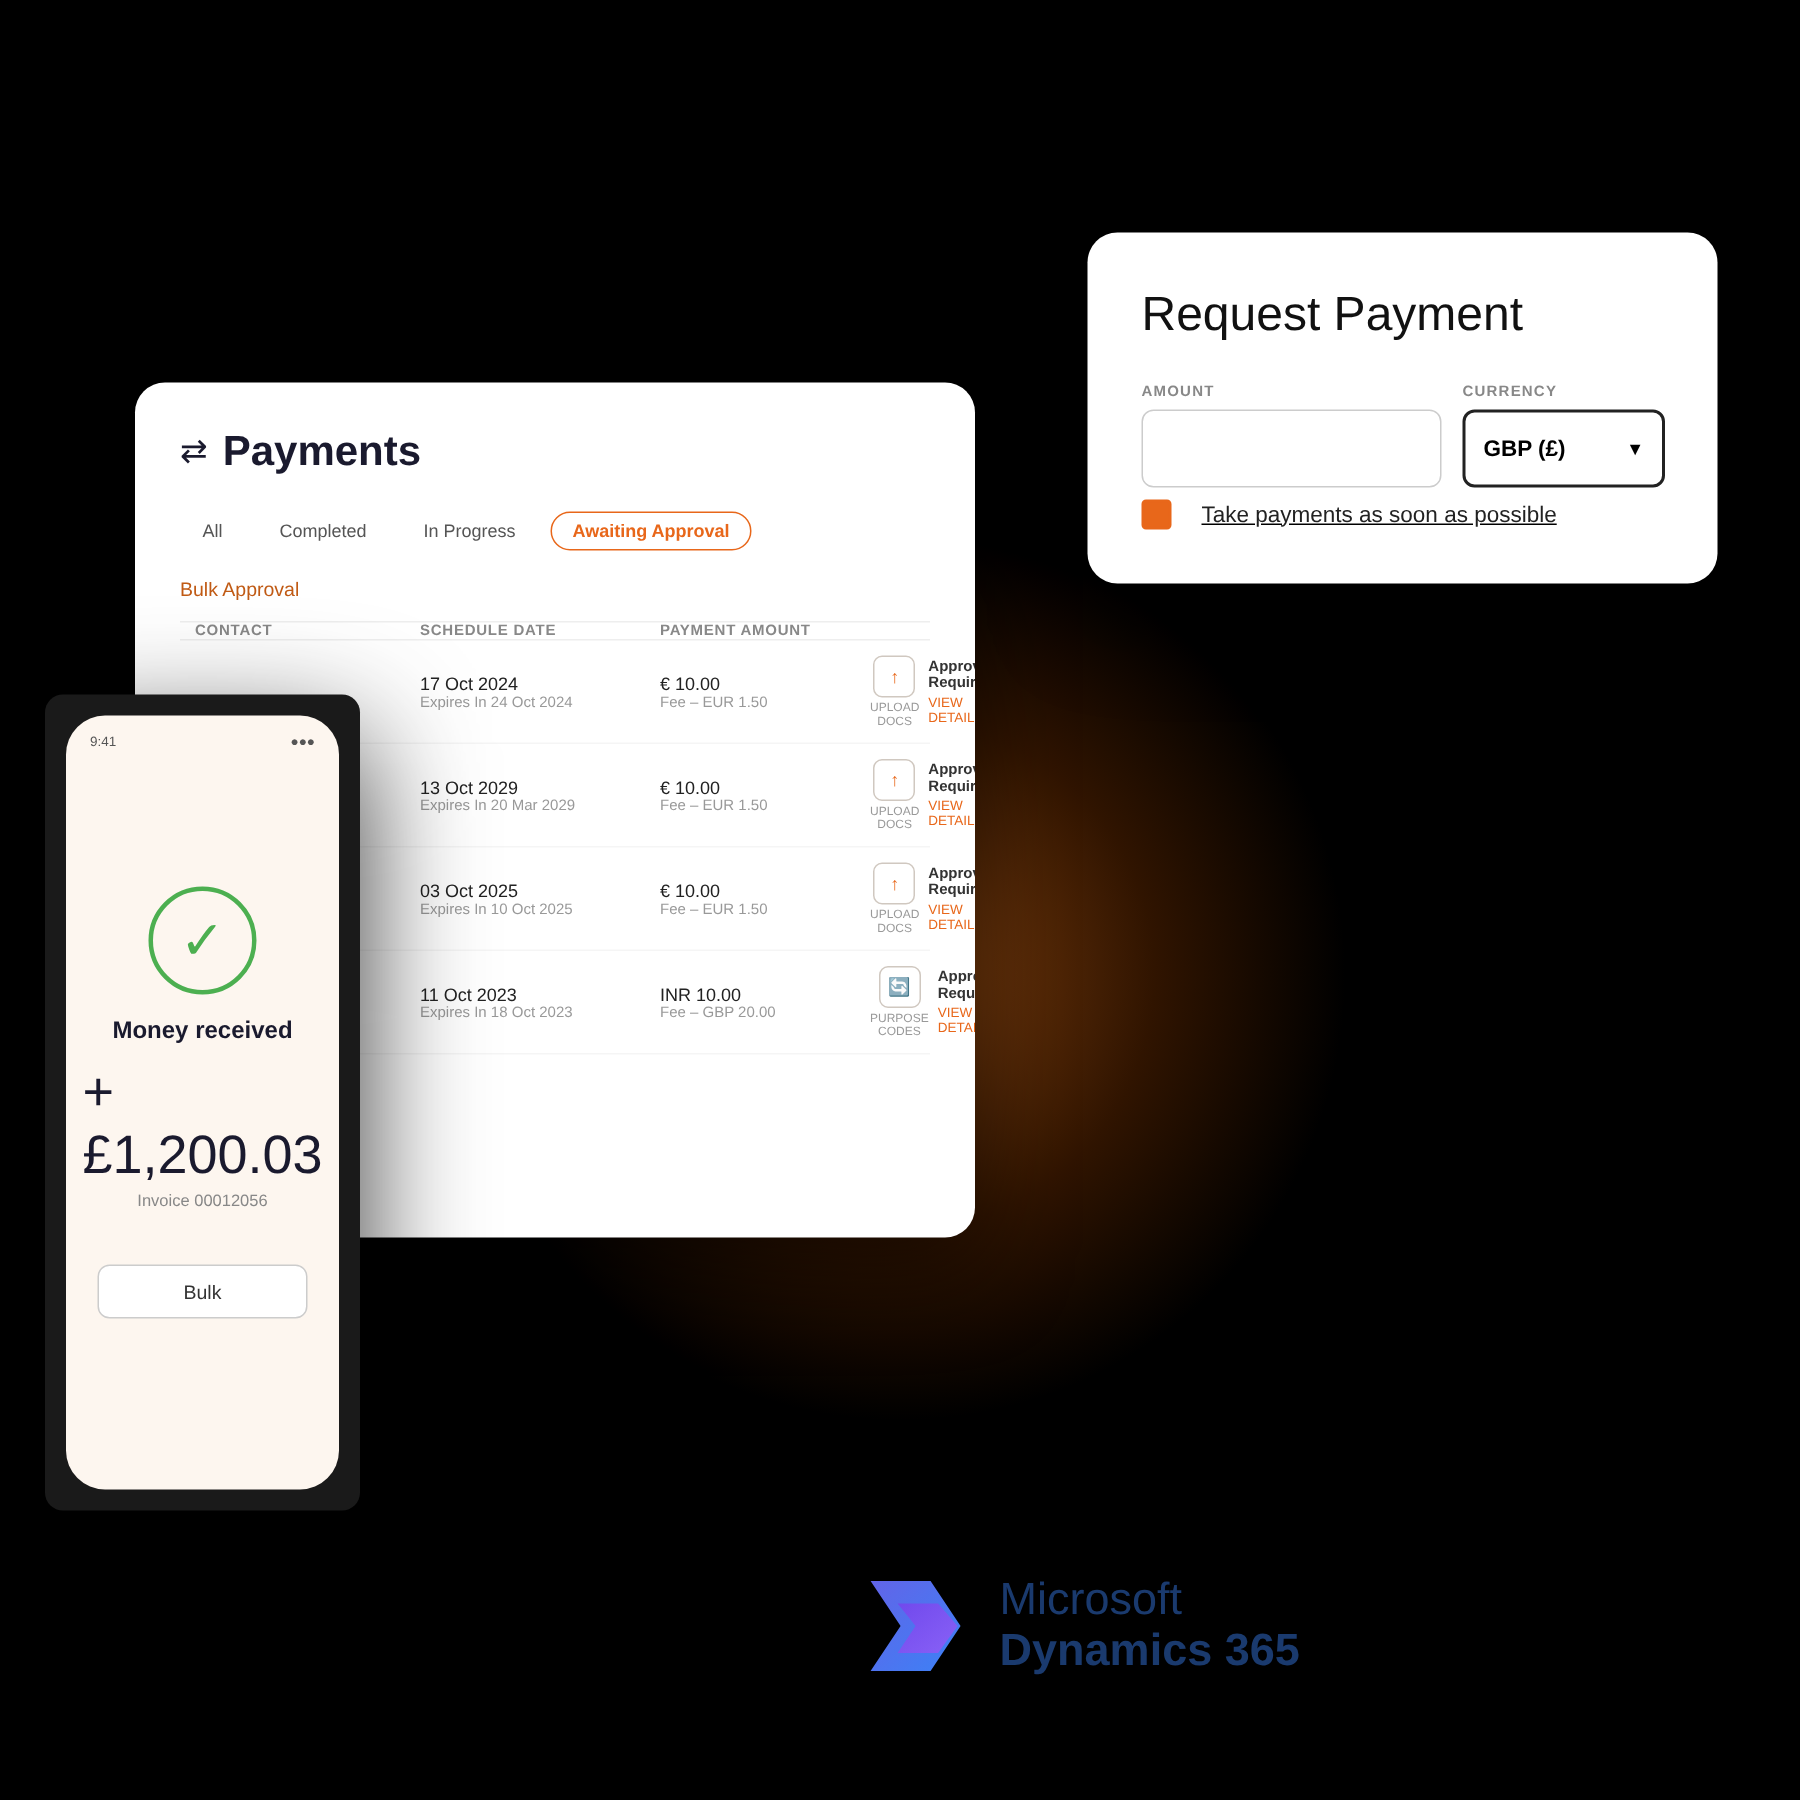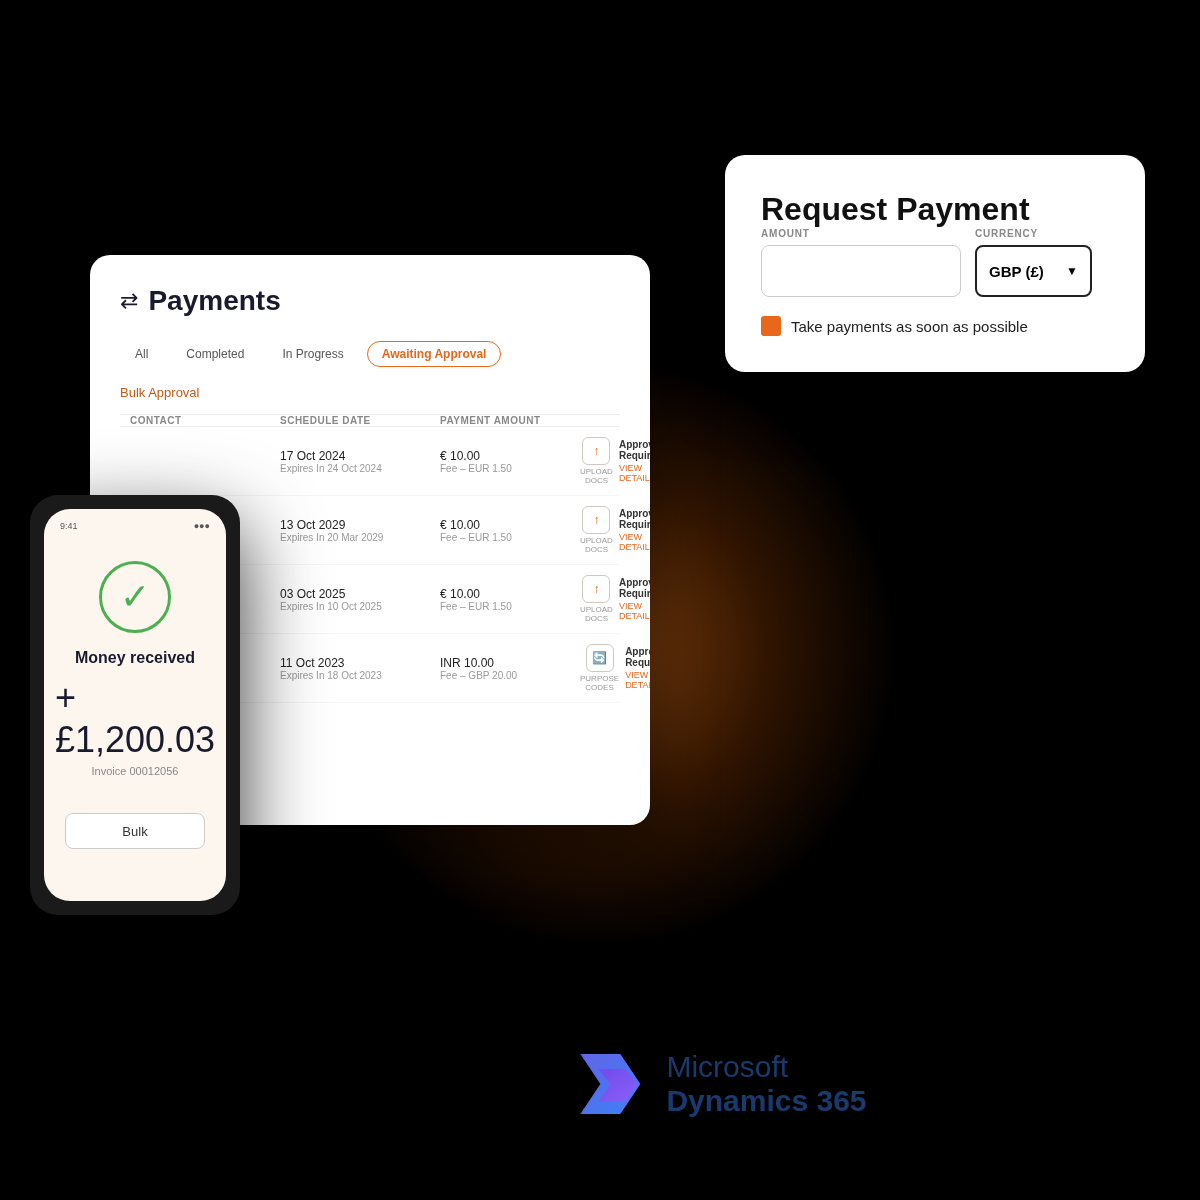--- a/index.html
+++ b/index.html
@@ -219,28 +219,29 @@
       width: 420px;
       background: #fff;
       border-radius: 20px;
       box-shadow: 0 20px 60px rgba(0,0,0,0.5);
       z-index: 3;
       padding: 36px 36px 36px 36px;
     }
 
     .rp-title {
       font-size: 32px;
-      font-weight: 700;
+      font-weight: 400;
       color: #111;
+      margin-bottom: 28px;
     }
 
     .rp-fields-row {
       display: flex;
       gap: 14px;
-      margin-bottom: 19px;
+      margin-bottom: 8px;
       align-items: flex-end;
     }
 
     .rp-field {
       display: flex;
       flex-direction: column;
       gap: 6px;
     }
 
     .rp-field-label {
@@ -255,21 +256,21 @@
       width: 200px;
       height: 52px;
       border: 1.5px solid #ccc;
       border-radius: 8px;
       padding: 0 12px;
       font-size: 16px;
       outline: none;
     }
 
     .rp-currency-select {
-      width: 117px;
+      width: 135px;
       height: 52px;
       border: 2px solid #222;
       border-radius: 8px;
       padding: 0 12px;
       font-size: 15px;
       font-weight: 600;
       background: #fff;
       cursor: pointer;
       display: flex;
       align-items: center;
@@ -278,21 +279,22 @@
 
     .rp-checkboxes {
       display: flex;
       flex-direction: column;
       gap: 12px;
     }
 
     .rp-checkbox-row {
       display: flex;
       align-items: center;
-      gap: 10px;
+      gap: 20px;
+      text-decoration: underline;
     }
 
     .checkbox-box {
       width: 20px;
       height: 20px;
       border: 2px solid #ccc;
       border-radius: 3px;
       background: #fff;
       flex-shrink: 0;
     }
@@ -303,26 +305,26 @@
     }
 
     .checkbox-label {
       font-size: 15px;
       color: #222;
     }
 
     
     .phone-mockup {
       position: absolute;
-      top: 495px;
+      top: 463px;
       left: 30px;
       width: 210px;
-      height: 420px;
+      height: 544px;
       background: #1a1a1a;
-      border-radius: 28px;
+      border-radius: 12px;
       z-index: 5;
       padding: 14px;
       box-shadow: 0 30px 80px rgba(0,0,0,0.8);
     }
 
     .phone-screen {
       width: 100%;
       height: 100%;
       background: #fdf6ef;
       border-radius: 26px;

